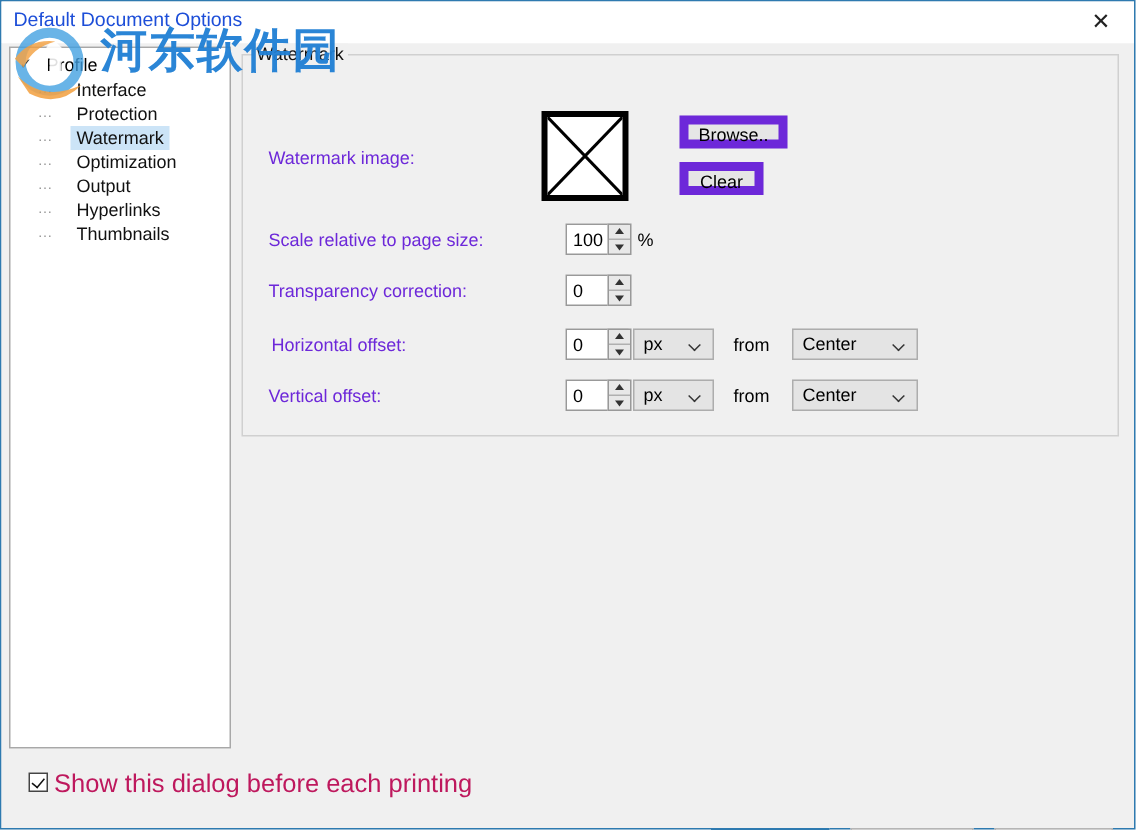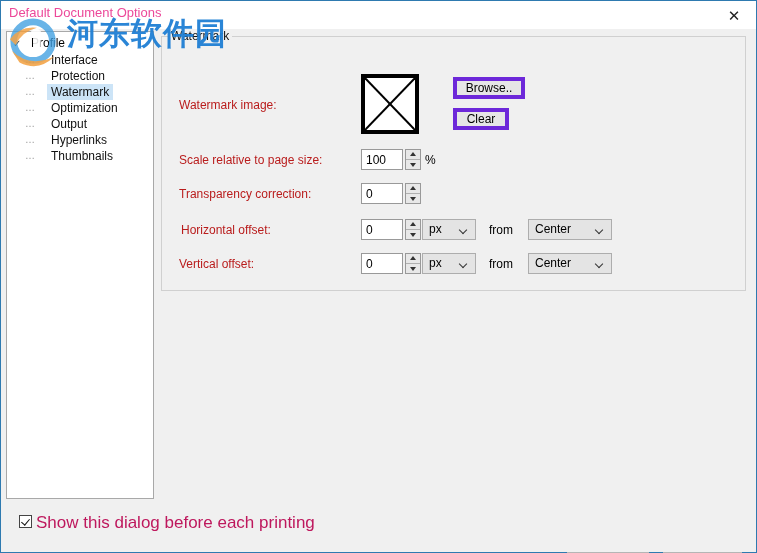--- a/index.html
+++ b/index.html
@@ -33,21 +33,21 @@
     width: 755px;
     height: 28px;
     background: #ffffff;
     box-sizing: border-box;
   }
   .title-text {
     position: absolute;
     left: 8px;
     top: 4px;
     font-size: 13px;
-    color: #ec4899;
+    color: #1d4ed8;
     white-space: nowrap;
   }
   .close-btn {
     position: absolute;
     right: 0px;
     top: 0px;
     width: 44px;
     height: 27px;
     background: transparent;
     border: none;
@@ -161,21 +161,21 @@
     background: #f0f0f0;
     padding: 0 3px;
     font-size: 12px;
     color: #111;
     z-index: 3;
   }
 
   .field-label {
     position: absolute;
     font-size: 12px;
-    color: #b91c1c;
+    color: #6d28d9;
     white-space: nowrap;
   }
 
   
   .img-placeholder {
     position: absolute;
     left: 360px;
     top: 45px;
     width: 58px;
     height: 60px;
@@ -185,40 +185,40 @@
   }
   .img-placeholder svg {
     display: block;
     width: 100%;
     height: 100%;
   }
 
   .btn {
     position: absolute;
     background: #e6e6e6;
-    border: 4px solid #6d28d9;
+    border: 6px solid #6d28d9;
     box-sizing: border-box;
     font-family: "Liberation Sans", sans-serif;
     font-size: 12px;
     color: #000;
     text-align: center;
     cursor: default;
     padding: 0;
   }
   .btn-browse { left: 452px; top: 48px;  width: 72px; height: 22px; }
   .btn-clear  { left: 452px; top: 79px;  width: 56px; height: 22px; }
 
   
   .spin {
     position: absolute;
     height: 21px;
   }
   .spin .txt {
     position: absolute;
-    left: 0; top: 0;
+    left: 16px; top: 0;
     width: 42px;
     height: 21px;
     box-sizing: border-box;
     border: 1px solid #999;
     background: #ffffff;
     font-family: "Liberation Sans", sans-serif;
     font-size: 12px;
     color: #000;
     padding: 1px 0 0 4px;
     outline: none;

